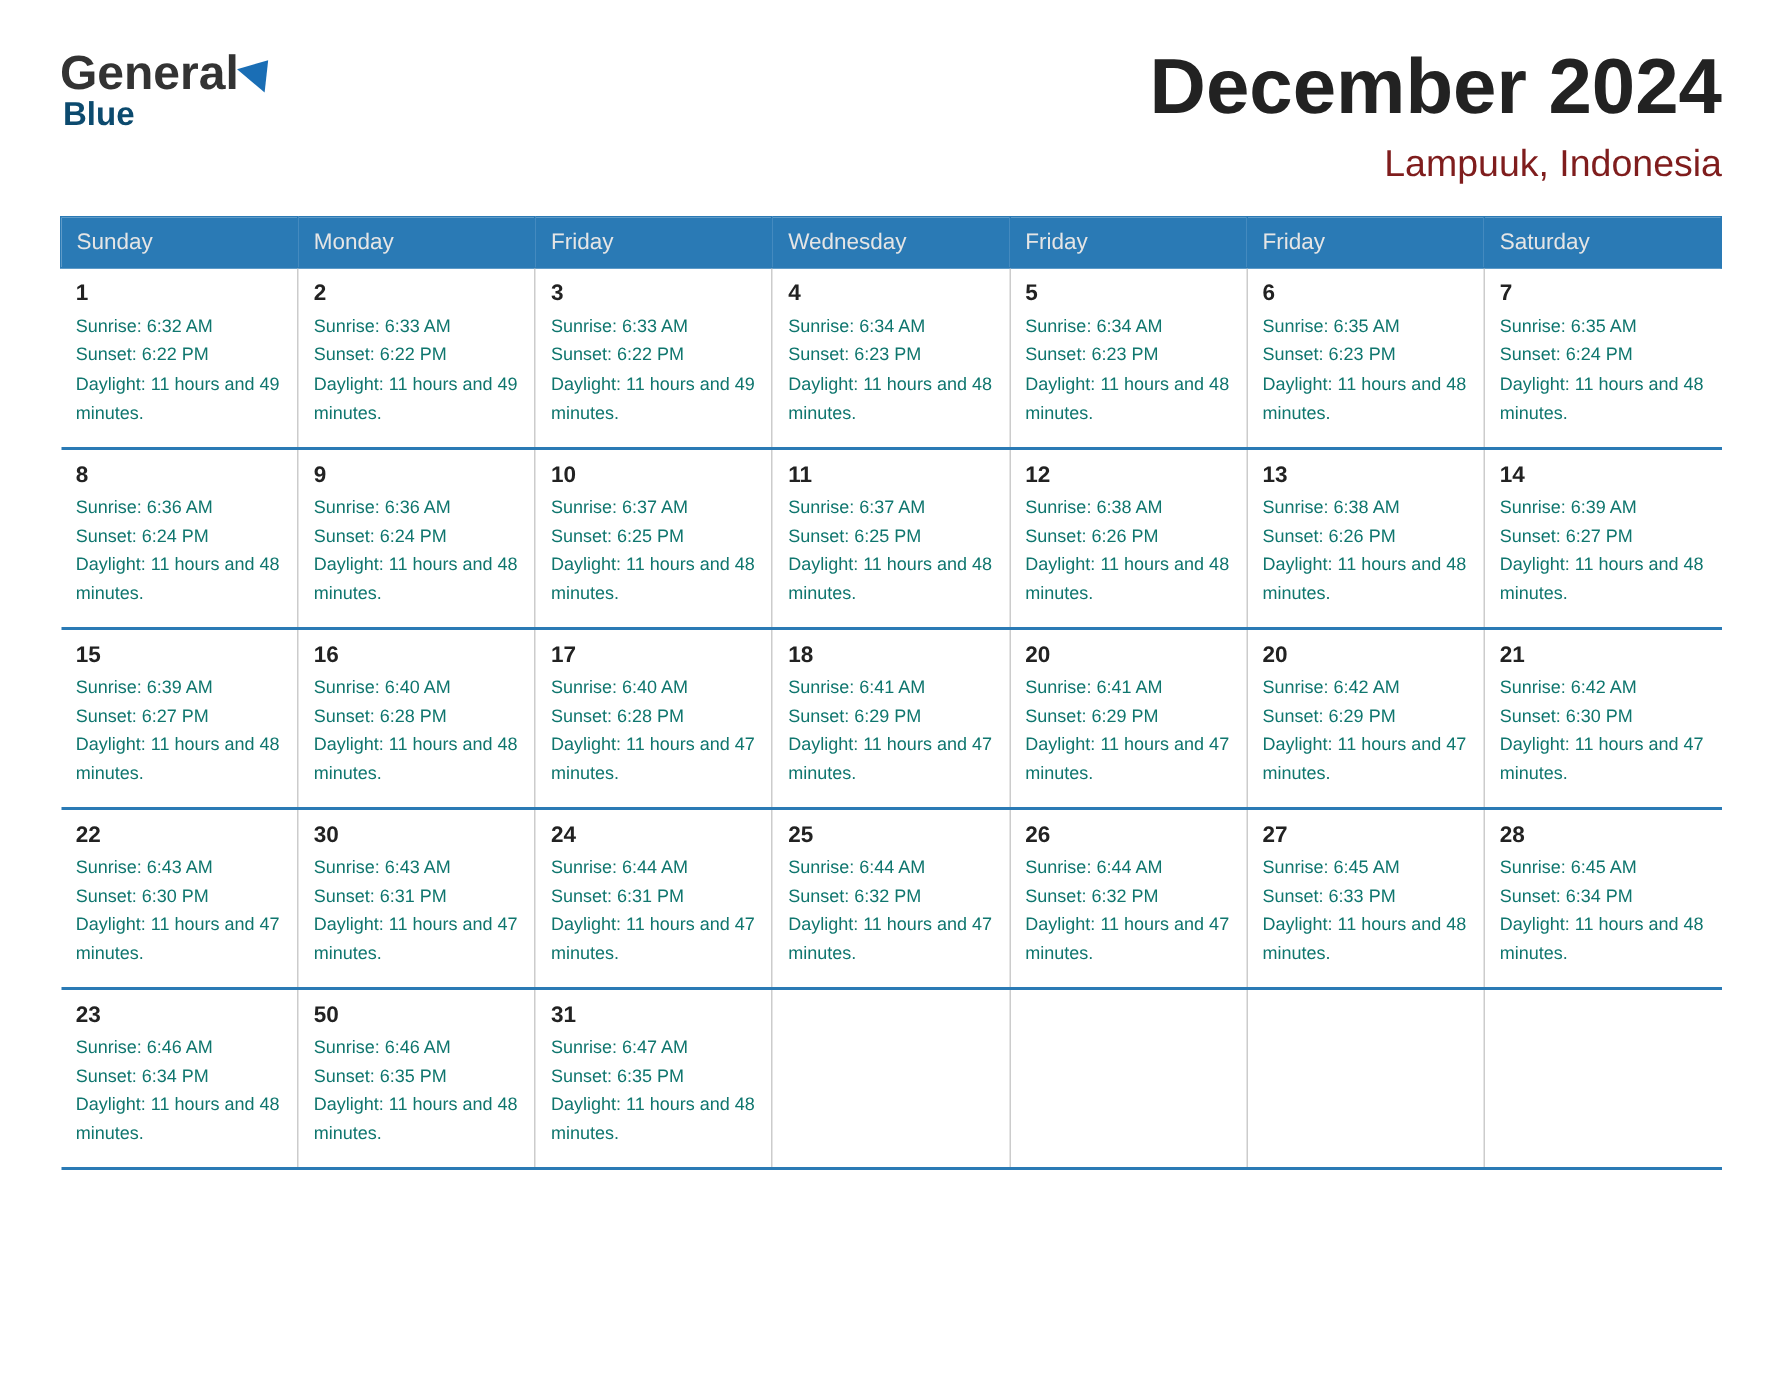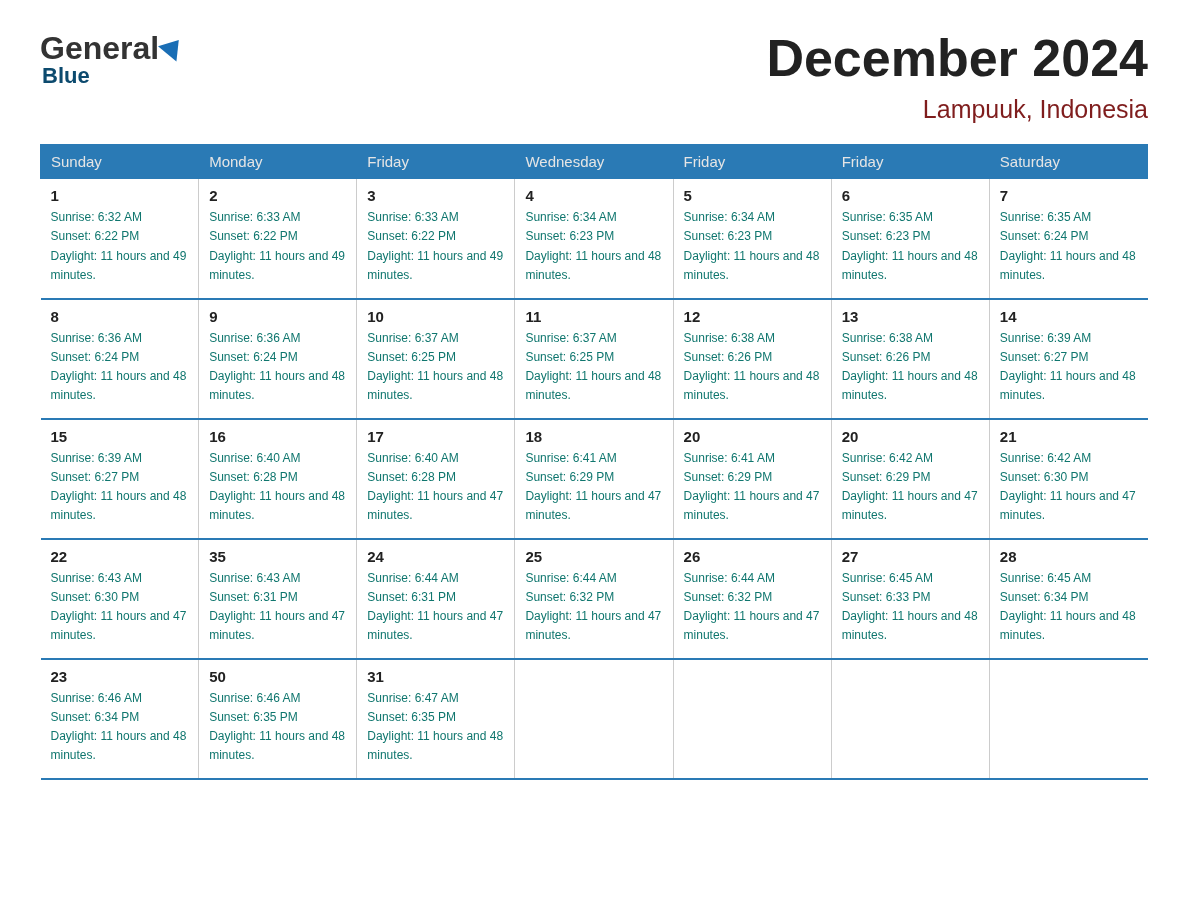--- a/index.html
+++ b/index.html
@@ -313,21 +313,21 @@
       <tr>
         <td>
         <span class="day-number">22</span>
         <div class="day-info">
           Sunrise: 6:43 AM<br>
           Sunset: 6:30 PM<br>
           Daylight: 11 hours and 47 minutes.
         </div>
       </td>
         <td>
-        <span class="day-number">35</span>
+        <span class="day-number">30</span>
         <div class="day-info">
           Sunrise: 6:43 AM<br>
           Sunset: 6:31 PM<br>
           Daylight: 11 hours and 47 minutes.
         </div>
       </td>
         <td>
         <span class="day-number">24</span>
         <div class="day-info">
           Sunrise: 6:44 AM<br>

